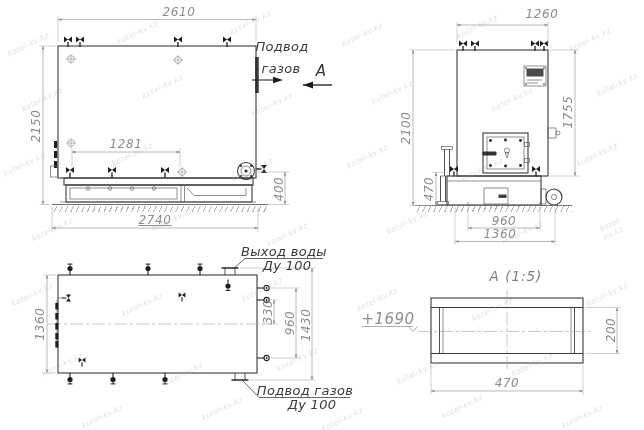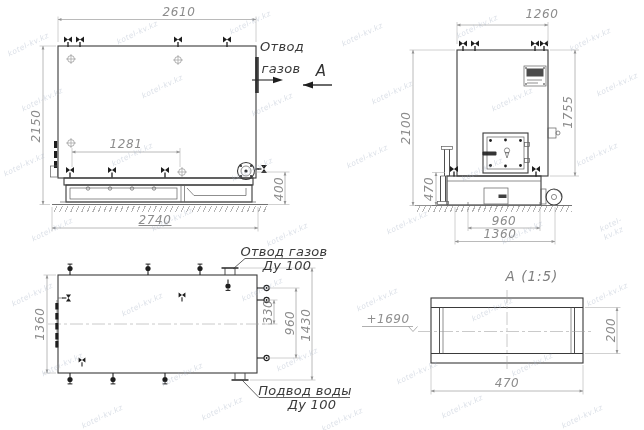--- a/index.html
+++ b/index.html
@@ -4,21 +4,21 @@
 <style>
   html,body{margin:0;padding:0;background:#fff;}
   #stage{position:relative;width:644px;height:430px;background:#ffffff;overflow:hidden;
          font-family:"DejaVu Sans",sans-serif;}
   .t{position:absolute;transform:translate(-50%,-50%);font-style:italic;white-space:nowrap;line-height:1;}
   .dim{font-size:12px;color:#8c8c8c;letter-spacing:.6px;}
   .vert{transform:translate(-50%,-50%) rotate(-90deg);}
   .lbl{font-size:13px;color:#3a3a3a;letter-spacing:.3px;}
   .big{font-size:15px;color:#333;}
   .ttl{font-size:13.5px;color:#7f7f7f;letter-spacing:1px;}
-  .lvl{font-size:12px;color:#8f8f8f;letter-spacing:.5px;}
+  .lvl{font-size:15px;color:#8f8f8f;letter-spacing:.5px;}
   .wm{position:absolute;font-size:7.5px;color:#a8b4c6;opacity:.42;transform:rotate(-26deg);
       font-style:italic;letter-spacing:.4px;pointer-events:none;}
   .hatch{position:absolute;height:6px;
       background:repeating-linear-gradient(115deg,transparent 0,transparent 4px,#b3b3b3 4px,#b3b3b3 5px);}
   svg{position:absolute;left:0;top:0;}
   .o{stroke:#3a3a3a;stroke-width:1.1;fill:none;}
   .o2{stroke:#5f5f5f;stroke-width:.7;fill:none;}
   .o3{stroke:#474747;stroke-width:.95;fill:none;}
   .dl{stroke:#949494;stroke-width:.65;fill:none;marker-start:url(#da);marker-end:url(#da);}
   .xl{stroke:#ababab;stroke-width:.55;fill:none;}
@@ -281,41 +281,41 @@
 </svg>
 
 <div class="hatch" style="left:52px;top:206px;width:216px;"></div>
 <div class="hatch" style="left:415px;top:206px;width:157px;"></div>
 
 <div class="t dim" style="left:157px;top:12px;margin-left:22px;">2610</div>
 <div class="t dim vert" style="left:36px;top:126px;">2150</div>
 <div class="t dim" style="left:126px;top:144px;">1281</div>
 <div class="t dim" style="left:155px;top:220px;text-decoration:underline;">2740</div>
 <div class="t dim vert" style="left:279px;top:189px;">400</div>
-<div class="t lbl" style="left:282px;top:46px;">Отвод</div>
+<div class="t lbl" style="left:282px;top:46px;">Подвод</div>
 <div class="t lbl" style="left:281px;top:68px;">газов</div>
 <div class="t big" style="left:321px;top:71px;">А</div>
 
 <div class="t dim" style="left:502px;top:14px;margin-left:40px;">1260</div>
 <div class="t dim vert" style="left:406px;top:128px;">2100</div>
 <div class="t dim vert" style="left:568px;top:112px;">1755</div>
 <div class="t dim vert" style="left:429px;top:189px;">470</div>
 <div class="t dim" style="left:504px;top:221px;">960</div>
 <div class="t dim" style="left:500px;top:234px;">1360</div>
 
 <div class="t dim vert" style="left:40px;top:324px;">1360</div>
 <div class="t dim vert" style="left:268px;top:312px;">330</div>
 <div class="t dim vert" style="left:290px;top:323px;">960</div>
 <div class="t dim vert" style="left:306px;top:325px;">1430</div>
-<div class="t lbl" style="left:284px;top:251px;">Отвод газов</div>
+<div class="t lbl" style="left:284px;top:251px;">Выход воды</div>
 <div class="t lbl" style="left:287px;top:265px;">Ду 100</div>
-<div class="t lbl" style="left:305px;top:390px;">Подвод воды</div>
+<div class="t lbl" style="left:305px;top:390px;">Подвод газов</div>
 <div class="t lbl" style="left:312px;top:404px;">Ду 100</div>
 
-<div class="t ttl" style="left:532px;top:277px;">А (1:5)</div>
+<div class="t ttl" style="left:516px;top:277px;">А (1:5)</div>
 <div class="t lvl" style="left:388px;top:319px;">+1690</div>
 <div class="t dim vert" style="left:611px;top:330px;">200</div>
 <div class="t dim" style="left:507px;top:383px;">470</div>
 
 <div>
   <span class="wm" style="left:6px;top:40px;">kotel-kv.kz</span>
   <span class="wm" style="left:115px;top:28px;">kotel-kv.kz</span>
   <span class="wm" style="left:228px;top:18px;">kotel-kv.kz</span>
   <span class="wm" style="left:340px;top:30px;">kotel-kv.kz</span>
   <span class="wm" style="left:455px;top:22px;">kotel-kv.kz</span>

